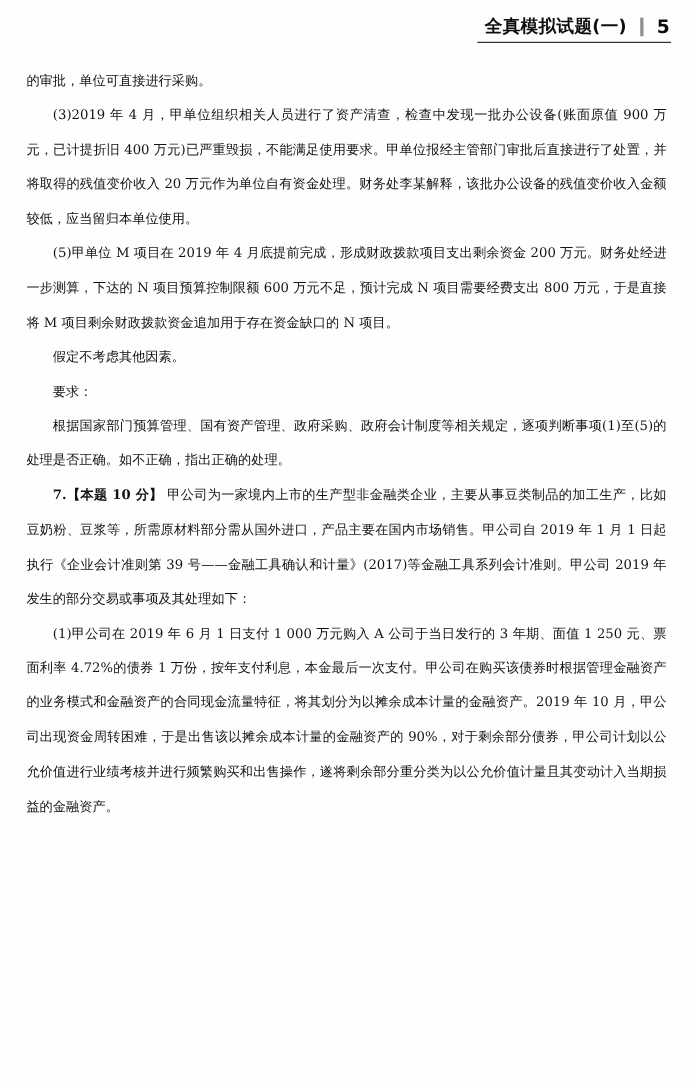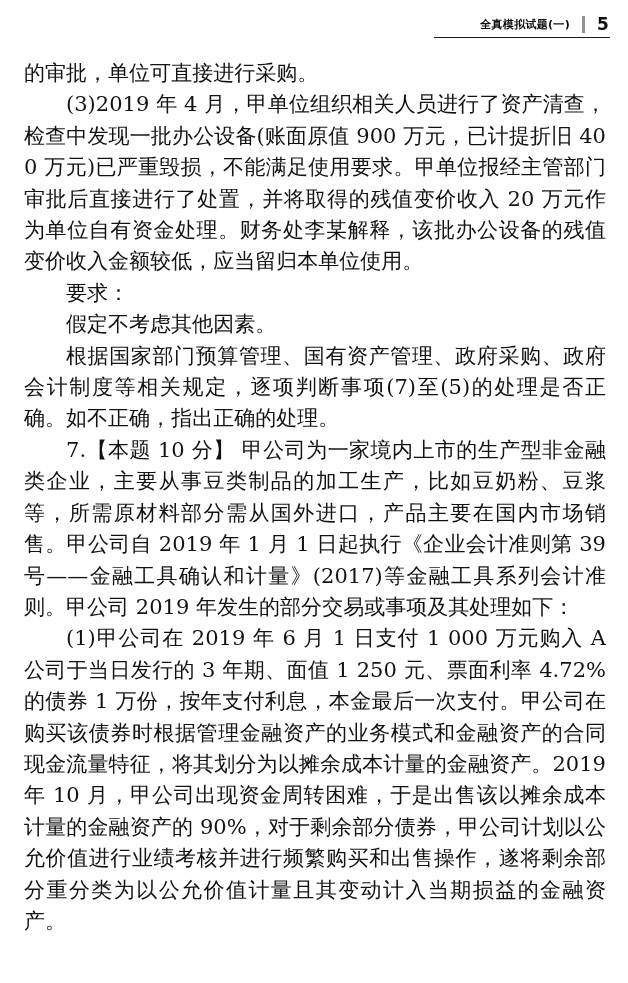--- a/index.html
+++ b/index.html
@@ -38,21 +38,21 @@
   .header-inner {
     display: flex;
     align-items: center;
     justify-content: flex-end;
     padding-bottom: 3px;
     border-bottom: 1.6px solid #1a1a1a;
     width: 176px;
     box-sizing: border-box;
   }
   .header-title {
-    font-size: 11px;
+    font-size: 16px;
     font-weight: 700;
     letter-spacing: 0.3px;
     color: #0d0d0d;
     white-space: nowrap;
     font-family: "DejaVu Sans", "Liberation Sans", sans-serif;
   }
   .header-sep {
     display: inline-block;
     width: 3px;
     height: 17px;
@@ -72,55 +72,56 @@
   
   .body-column {
     position: absolute;
     top: 58px;
     left: 24px;
     width: 582px;
   }
 
   p.para {
     margin: 0;
-    font-size: 21px;
+    font-size: 12px;
     line-height: 31.4px;
     text-align: justify;
     text-justify: inter-ideograph;
     letter-spacing: 0.02px;
     color: #121212;
     word-break: break-all;
   }
   p.para.indent {
     text-indent: 2em;
   }
   p.para.cont {
     text-indent: 0;
   }
   .bold-seg {
-    font-weight: 400;
+    font-weight: 700;
     margin-top: 40px;
   }
 </style>
 </head>
 <body>
 
 <div class="page">
 
   <div class="page-header">
     <div class="header-inner">
       <span class="header-title">全真模拟试题(一)</span>
       <span class="header-sep"></span>
       <span class="header-page-number">5</span>
     </div>
   </div>
 
   <div class="body-column">
       <p class="para cont">的审批，单位可直接进行采购。</p>
       <p class="para indent">(3)2019 年 4 月，甲单位组织相关人员进行了资产清查，检查中发现一批办公设备(账面原值 900 万元，已计提折旧 400 万元)已严重毁损，不能满足使用要求。甲单位报经主管部门审批后直接进行了处置，并将取得的残值变价收入 20 万元作为单位自有资金处理。财务处李某解释，该批办公设备的残值变价收入金额较低，应当留归本单位使用。</p>
+      <p class="para indent">(5)甲单位 M 项目在 2019 年 4 月底提前完成，形成财政拨款项目支出剩余资金 200 万元。财务处经进一步测算，下达的 N 项目预算控制限额 600 万元不足，预计完成 N 项目需要经费支出 800 万元，于是直接将 M 项目剩余财政拨款资金追加用于存在资金缺口的 N 项目。</p>
+      <p class="para indent">假定不考虑其他因素。</p>
       <p class="para indent">要求：</p>
-      <p class="para indent">假定不考虑其他因素。</p>
-      <p class="para indent">根据国家部门预算管理、国有资产管理、政府采购、政府会计制度等相关规定，逐项判断事项(7)至(5)的处理是否正确。如不正确，指出正确的处理。</p>
+      <p class="para indent">根据国家部门预算管理、国有资产管理、政府采购、政府会计制度等相关规定，逐项判断事项(1)至(5)的处理是否正确。如不正确，指出正确的处理。</p>
       <p class="para indent"><span class="bold-seg">7.【本题 10 分】</span><span> 甲公司为一家境内上市的生产型非金融类企业，主要从事豆类制品的加工生产，比如豆奶粉、豆浆等，所需原材料部分需从国外进口，产品主要在国内市场销售。甲公司自 2019 年 1 月 1 日起执行《企业会计准则第 39 号——金融工具确认和计量》(2017)等金融工具系列会计准则。甲公司 2019 年发生的部分交易或事项及其处理如下：</span></p>
       <p class="para indent">(1)甲公司在 2019 年 6 月 1 日支付 1 000 万元购入 A 公司于当日发行的 3 年期、面值 1 250 元、票面利率 4.72%的债券 1 万份，按年支付利息，本金最后一次支付。甲公司在购买该债券时根据管理金融资产的业务模式和金融资产的合同现金流量特征，将其划分为以摊余成本计量的金融资产。2019 年 10 月，甲公司出现资金周转困难，于是出售该以摊余成本计量的金融资产的 90%，对于剩余部分债券，甲公司计划以公允价值进行业绩考核并进行频繁购买和出售操作，遂将剩余部分重分类为以公允价值计量且其变动计入当期损益的金融资产。</p>
     </div>
 
 </div>
 
 </body></html>

